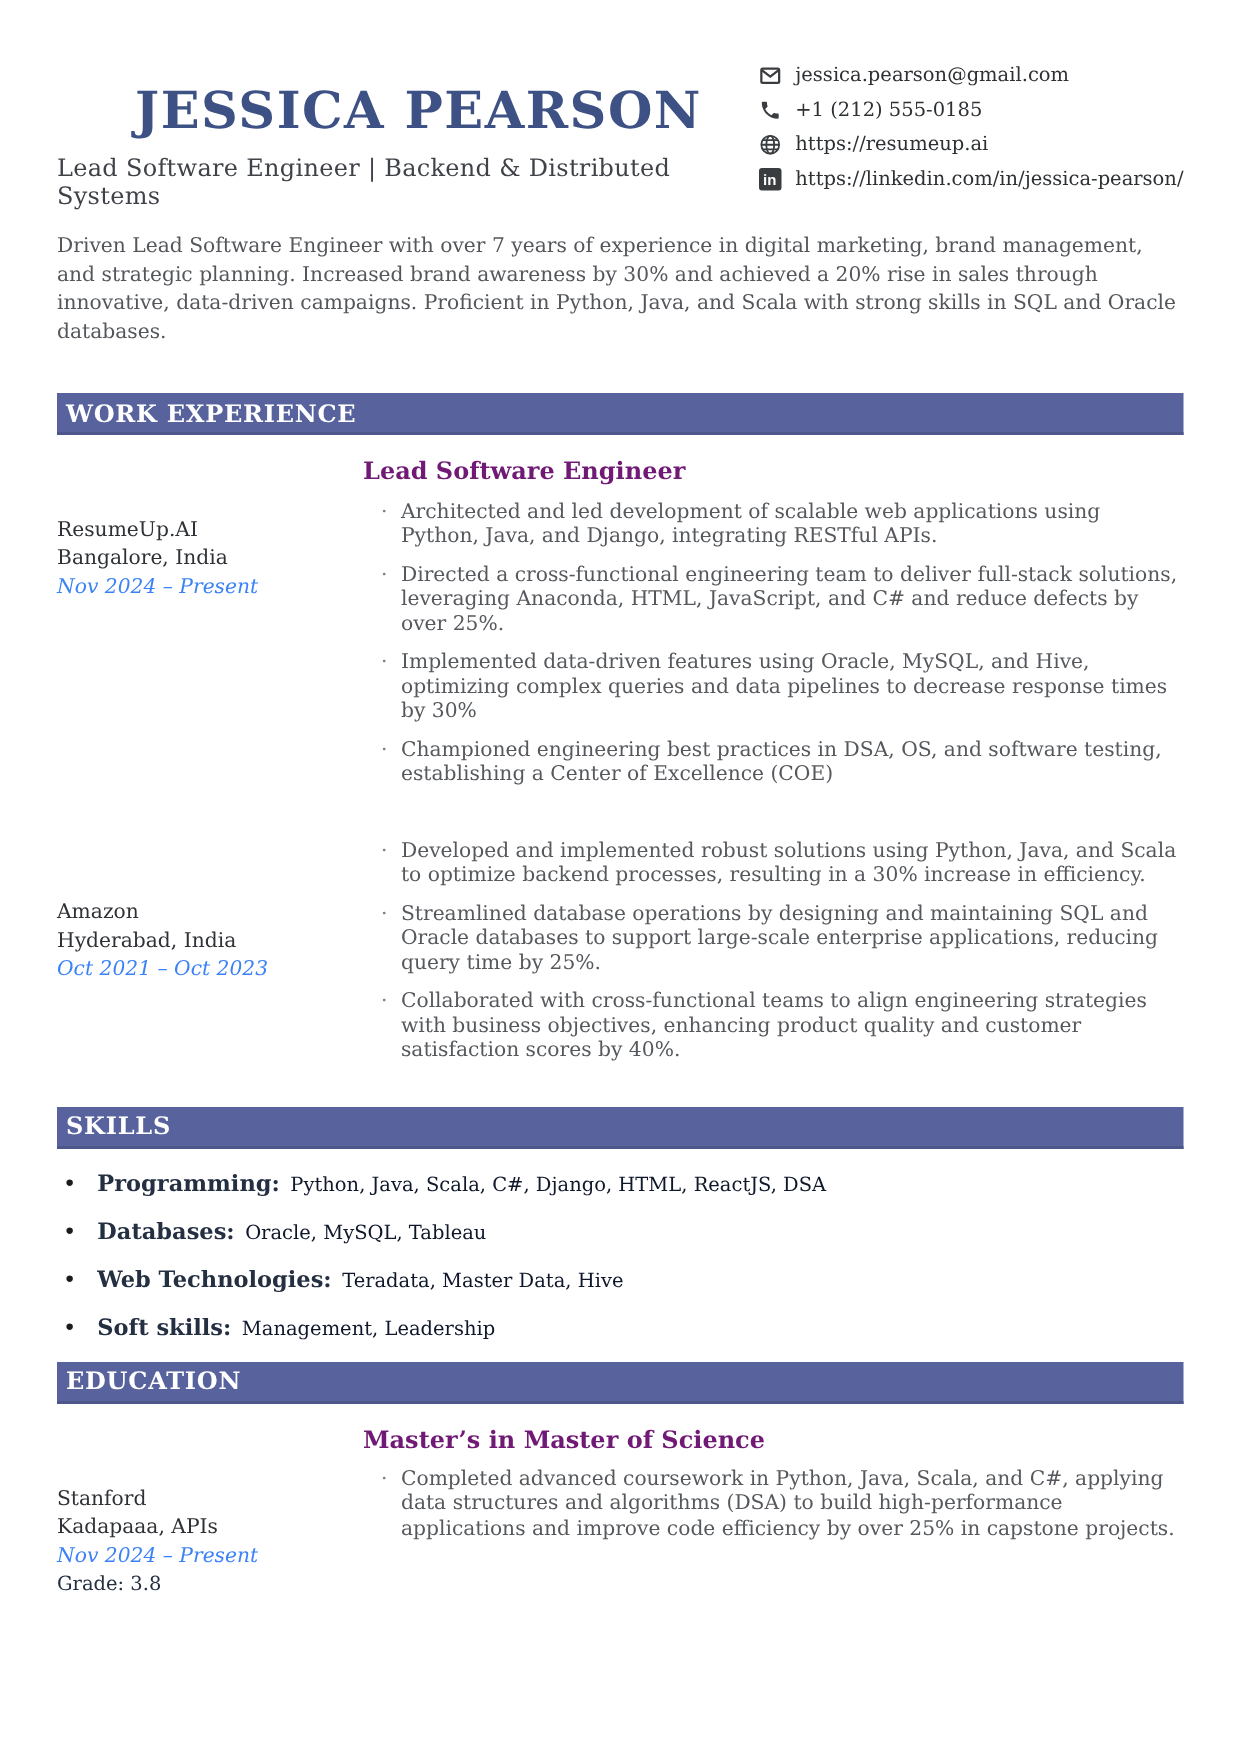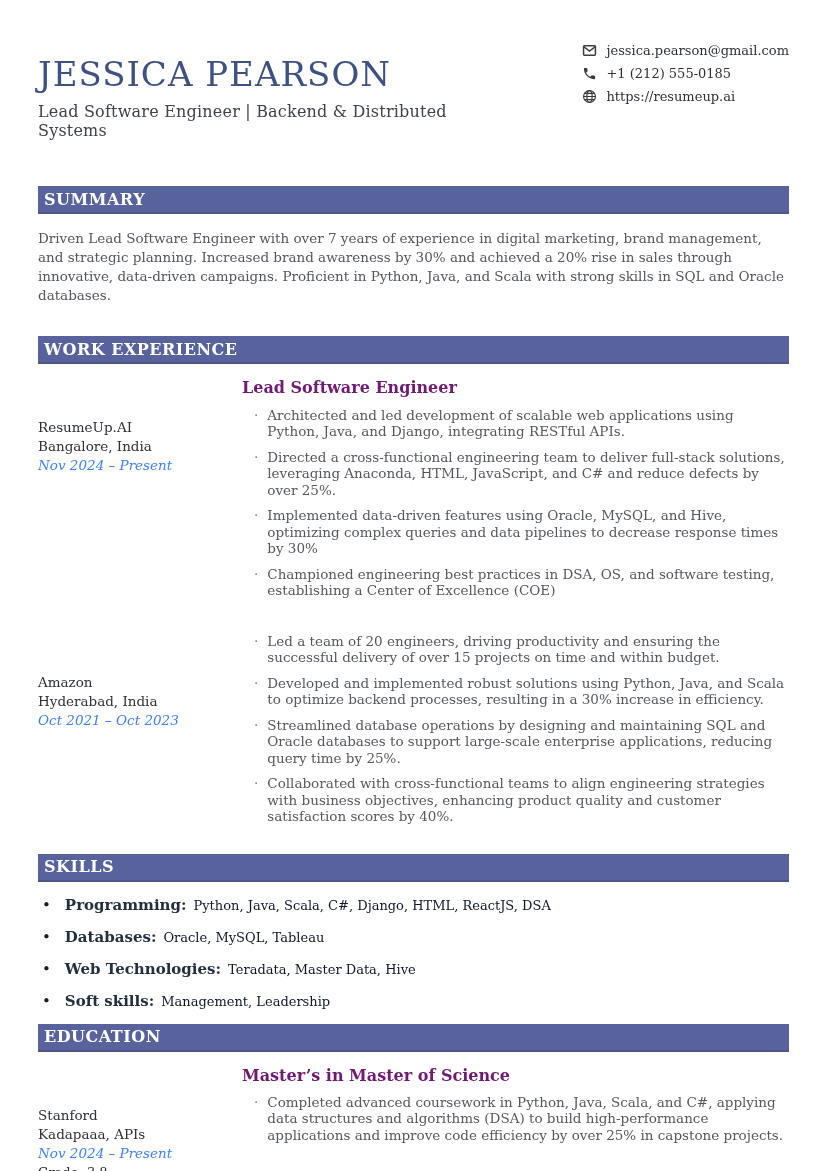--- a/index.html
+++ b/index.html
@@ -15,24 +15,25 @@
     width: 828px;
     height: 1171px;
     padding: 40px 39px 30px 38px;
   }
 
   
   .header { display: flex; justify-content: space-between; align-items: flex-start; }
   .identity { padding-top: 16px; max-width: 430px; }
   .name {
     font-size: 34px;
-    font-weight: 400;
+    font-weight: 700;
     color: #3d5184;
     letter-spacing: 1px;
     line-height: 1.1;
+    text-align: right;
   }
   .tagline {
     margin-top: 9px;
     font-size: 16px;
     color: #3f4349;
     letter-spacing: 0.2px;
   }
   .contacts { padding-top: 2px; }
   .contact-row {
     display: flex;
@@ -181,26 +182,29 @@
       <div class="contact-row">
         <span class="cicon">
           <svg viewBox="0 0 24 24" fill="none" stroke="#3a3d40" stroke-width="1.9">
             <circle cx="12" cy="12" r="9.5"></circle>
             <ellipse cx="12" cy="12" rx="4.2" ry="9.5"></ellipse>
             <path d="M2.5 12h19M3.6 7h16.8M3.6 17h16.8"></path>
           </svg>
         </span>
         <span>https://resumeup.ai</span>
       </div>
-    </div>
-  </div>
-
-  <div class="section-bar summary-bar">
-    <span class="bar-label">SUMMARY</span>
-  </div>
+      <div class="contact-row">
+        <span class="cicon">
+          <span class="linkedin-box">in</span>
+        </span>
+        <span>https://linkedin.com/in/jessica-pearson/</span>
+      </div>
+    </div>
+  </div>
+
   <p class="summary-text">Driven Lead Software Engineer with over 7 years of experience in digital marketing, brand management, and strategic planning. Increased brand awareness by 30% and achieved a 20% rise in sales through innovative, data-driven campaigns. Proficient in Python, Java, and Scala with strong skills in SQL and Oracle databases.</p>
 
   <div class="section-bar work-bar">
     <span class="bar-label">WORK EXPERIENCE</span>
   </div>
 
   <div class="entry">
     <div class="entry-left">
       <div class="org">ResumeUp.AI</div>
       <div class="loc">Bangalore, India</div>
@@ -215,21 +219,20 @@
     </div>
   </div>
 
   <div class="entry">
     <div class="entry-left">
       <div class="org">Amazon</div>
       <div class="loc">Hyderabad, India</div>
       <div class="dates">Oct 2021 – Oct 2023</div>
     </div>
     <div class="entry-right">
-      <div class="bullet">Led a team of 20 engineers, driving productivity and ensuring the successful delivery of over 15 projects on time and within budget.</div>
       <div class="bullet">Developed and implemented robust solutions using Python, Java, and Scala to optimize backend processes, resulting in a 30% increase in efficiency.</div>
       <div class="bullet">Streamlined database operations by designing and maintaining SQL and Oracle databases to support large-scale enterprise applications, reducing query time by 25%.</div>
       <div class="bullet">Collaborated with cross-functional teams to align engineering strategies with business objectives, enhancing product quality and customer satisfaction scores by 40%.</div>
     </div>
   </div>
 
   <div class="section-bar skills-bar">
     <span class="bar-label">SKILLS</span>
   </div>
   <div class="skills-list">

